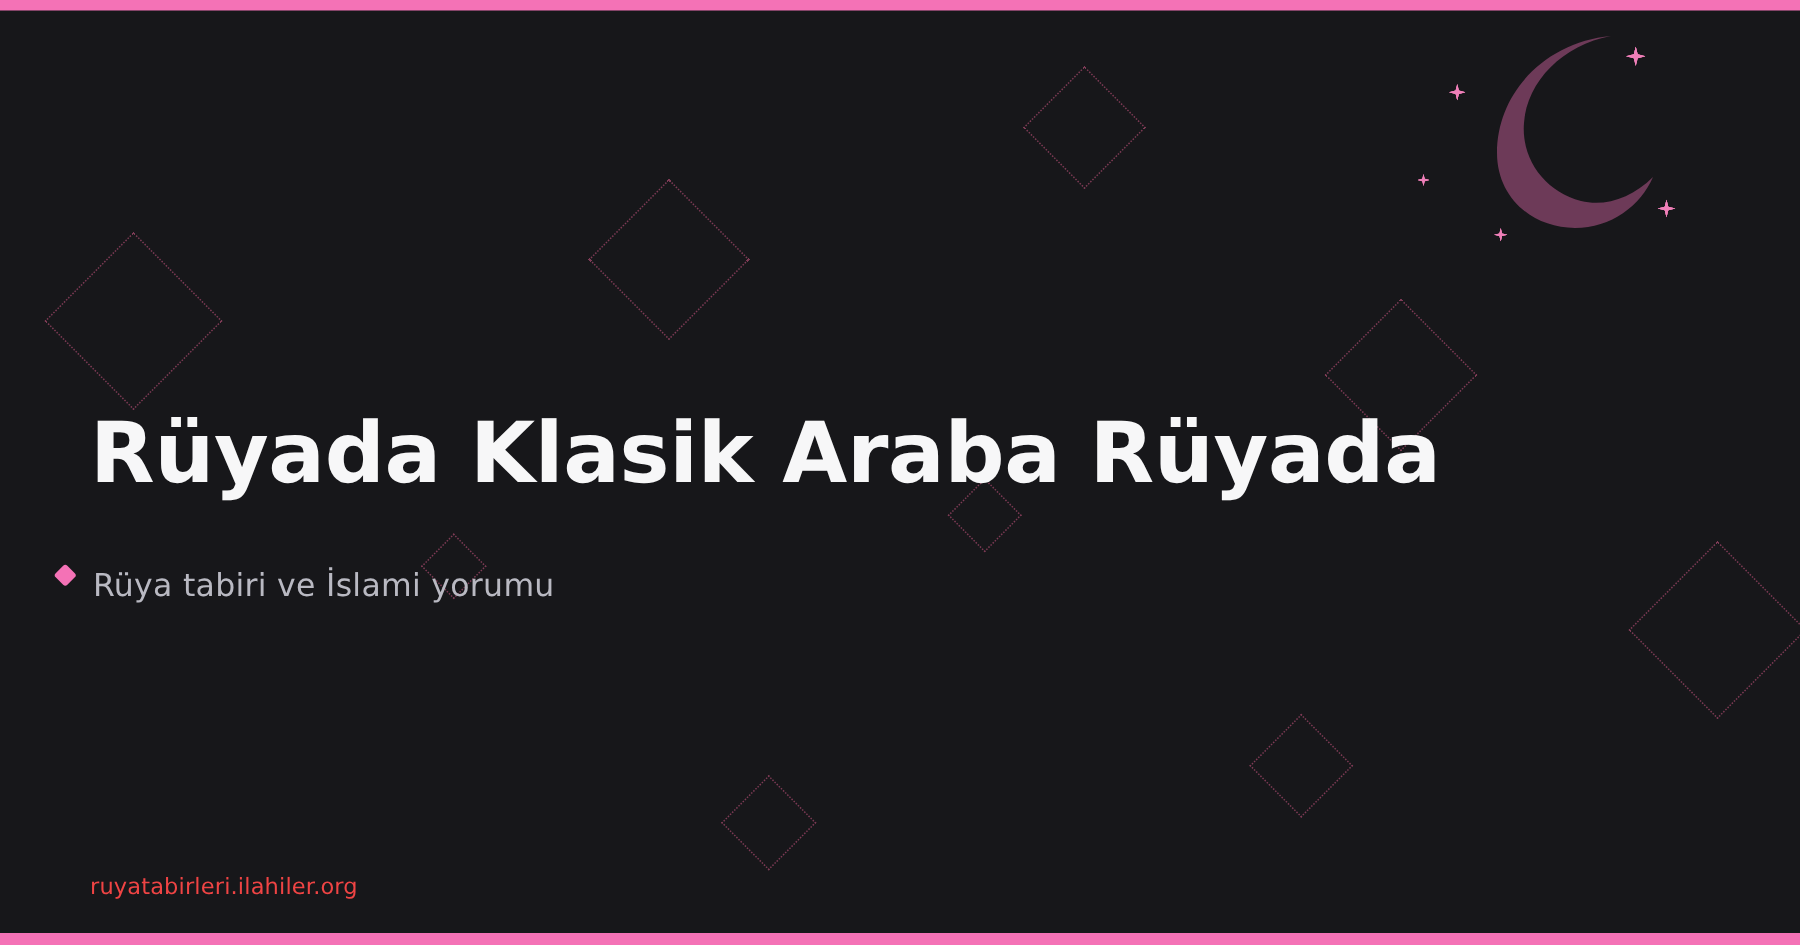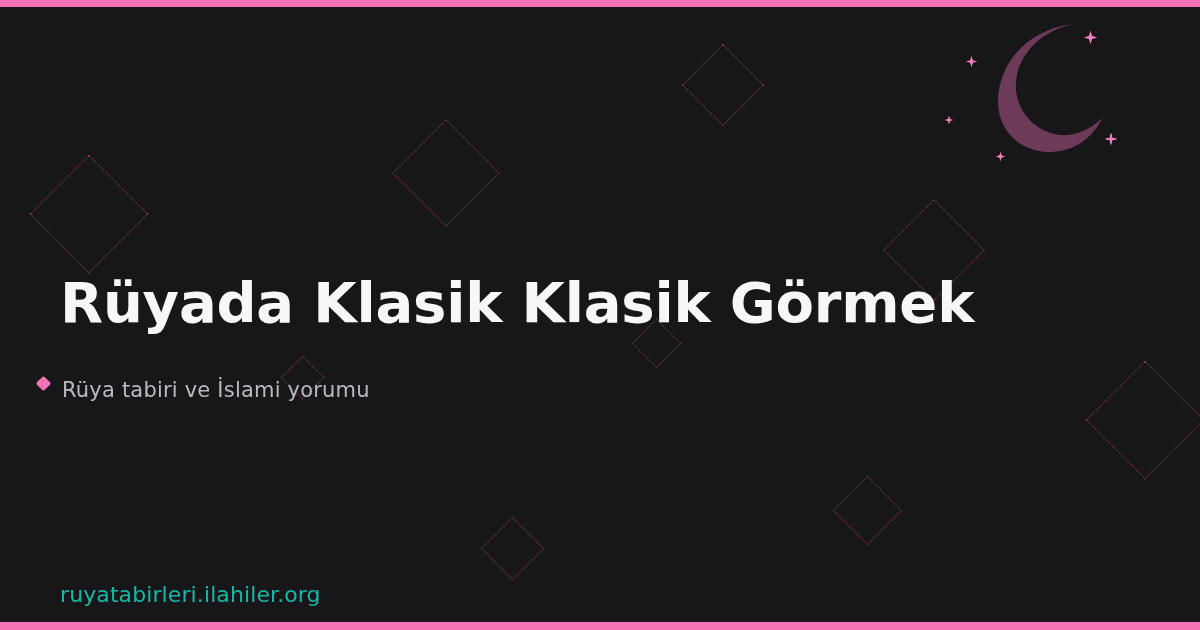--- a/index.html
+++ b/index.html
@@ -104,22 +104,22 @@
   .sub-text {
     font-size: 21px;
     color: #b9b9c2;
     font-weight: 400;
     letter-spacing: 0.2px;
   }
   .site {
     position: absolute;
     left: 60px;
     top: 582px;
-    font-size: 22px;
-    color: #14b8a6;
+    font-size: 15px;
+    color: #ef4444;
     letter-spacing: 0.1px;
   }
 </style>
 </head>
 <body>
 
 <div class="og-card">
 
   <div class="bar bar-top"></div>
   <div class="bar bar-bottom"></div>
@@ -145,21 +145,21 @@
 
   <div id="star-layer">
       <div class="star star-shape" style="left: 966px; top: 56px; width: 11px; height: 11px; background: rgb(239, 127, 184);"></div>
       <div class="star star-shape" style="left: 1084px; top: 31px; width: 13px; height: 13px; background: rgb(239, 127, 184);"></div>
       <div class="star star-shape" style="left: 945px; top: 116px; width: 8px; height: 8px; background: rgb(239, 127, 184);"></div>
       <div class="star star-shape" style="left: 996px; top: 152px; width: 9px; height: 9px; background: rgb(239, 127, 184);"></div>
       <div class="star star-shape" style="left: 1105px; top: 133px; width: 12px; height: 12px; background: rgb(239, 127, 184);"></div>
     </div>
 
   <div class="content">
-    <h1 class="title">Rüyada Klasik Klasik Görmek</h1>
+    <h1 class="title">Rüyada Klasik Araba Rüyada</h1>
 
     <div class="subline">
       <span class="sub-bullet"></span>
       <span class="sub-text">Rüya tabiri ve İslami yorumu</span>
     </div>
 
     <div class="site">ruyatabirleri.ilahiler.org</div>
   </div>
 
 </div>

